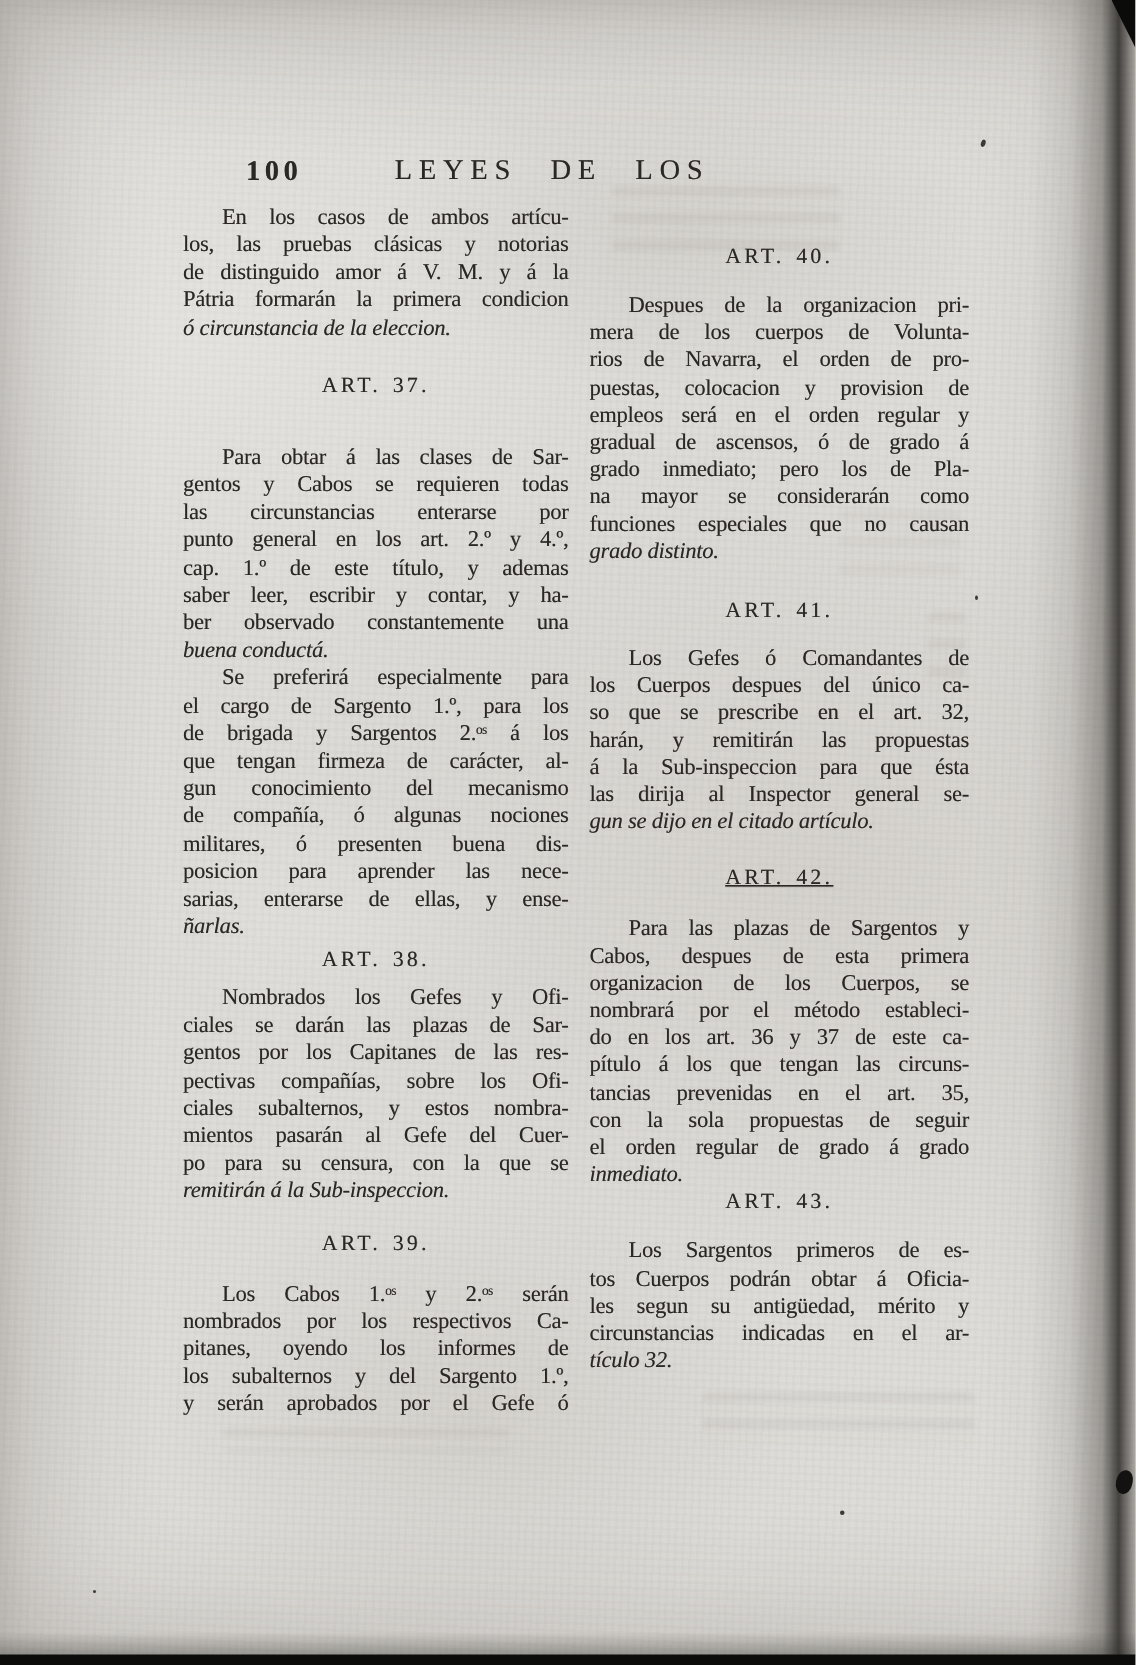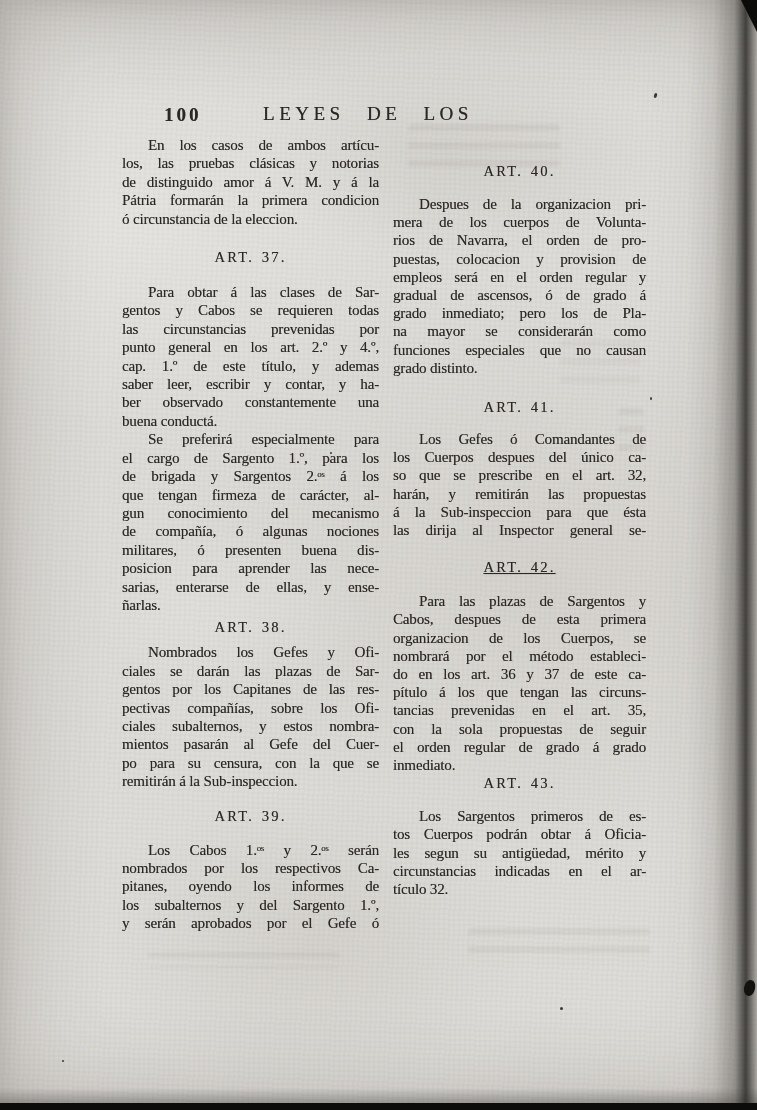--- a/index.html
+++ b/index.html
@@ -48,28 +48,28 @@
     font-size:19px;font-weight:normal;letter-spacing:4.5px;word-spacing:13px;
     text-shadow:0.2px 0.2px 0.4px rgba(45,40,35,0.55);
   }
   .column{position:absolute;font-size:15px;letter-spacing:-0.15px;}
   .col-left{left:122px;top:136px;width:257px;line-height:18.4px;}
   .col-right{left:393px;top:162px;width:253px;line-height:18.2px;}
   .tline{
     text-align:justify;text-align-last:justify;
     text-shadow:0.2px 0.2px 0.35px rgba(50,45,40,0.5);
   }
-  .tline.last{text-align-last:left;}
+  .tline.last{text-align-last:left;font-style:italic;}
   .para .tline:first-child{text-indent:26px;}
   .art-heading{
     display:block;text-align:center;font-size:14.5px;line-height:18px;
     letter-spacing:2.2px;word-spacing:2px;
     text-shadow:0.2px 0.2px 0.35px rgba(50,45,40,0.5);
   }
-  .h37{margin:20px 0 17px;}
+  .h37{margin:20px 0 30px;}
   .h38{margin:4px 0 7px;}
   .h39{margin:16px 0 16px;}
   .h40{margin:0 0 15px;}
   .h41{margin:21px 0 14px;}
   .h42{margin:19px 0 16px;text-decoration:underline;}
   .h43{margin:0 0 15px;}
   
   .edge-right{
     position:absolute;top:0;right:0;width:70px;height:1110px;z-index:8;pointer-events:none;
     background:linear-gradient(to right,
@@ -124,21 +124,21 @@
         <div class="tline">los, las pruebas clásicas y notorias</div>
         <div class="tline">de distinguido amor á V. M. y á la</div>
         <div class="tline">Pátria formarán la primera condicion</div>
         <div class="tline last">ó circunstancia de la eleccion.</div>
       </div>
 
     <div class="art-heading h37">ART. 37.</div>
     <div class="para">
         <div class="tline">Para obtar á las clases de Sar-</div>
         <div class="tline">gentos y Cabos se requieren todas</div>
-        <div class="tline">las circunstancias prevenidas por</div>
+        <div class="tline">las circunstancias enterarse por</div>
         <div class="tline">punto general en los art. 2.º y 4.º,</div>
         <div class="tline">cap. 1.º de este título, y ademas</div>
         <div class="tline">saber leer, escribir y contar, y ha-</div>
         <div class="tline">ber observado constantemente una</div>
         <div class="tline last">buena conductá.</div>
       </div>
     <div class="para">
         <div class="tline">Se preferirá especialmente para</div>
         <div class="tline">el cargo de Sargento 1.º, para los</div>
         <div class="tline">de brigada y Sargentos 2.ᵒˢ á los</div>
@@ -189,20 +189,21 @@
       </div>
 
     <div class="art-heading h41">ART. 41.</div>
     <div class="para">
         <div class="tline">Los Gefes ó Comandantes de</div>
         <div class="tline">los Cuerpos despues del único ca-</div>
         <div class="tline">so que se prescribe en el art. 32,</div>
         <div class="tline">harán, y remitirán las propuestas</div>
         <div class="tline">á la Sub-inspeccion para que ésta</div>
         <div class="tline">las dirija al Inspector general se-</div>
+        <div class="tline last">gun se dijo en el citado artículo.</div>
       </div>
 
     <div class="art-heading h42">ART. 42.</div>
     <div class="para">
         <div class="tline">Para las plazas de Sargentos y</div>
         <div class="tline">Cabos, despues de esta primera</div>
         <div class="tline">organizacion de los Cuerpos, se</div>
         <div class="tline">nombrará por el método estableci-</div>
         <div class="tline">do en los art. 36 y 37 de este ca-</div>
         <div class="tline">pítulo á los que tengan las circuns-</div>

